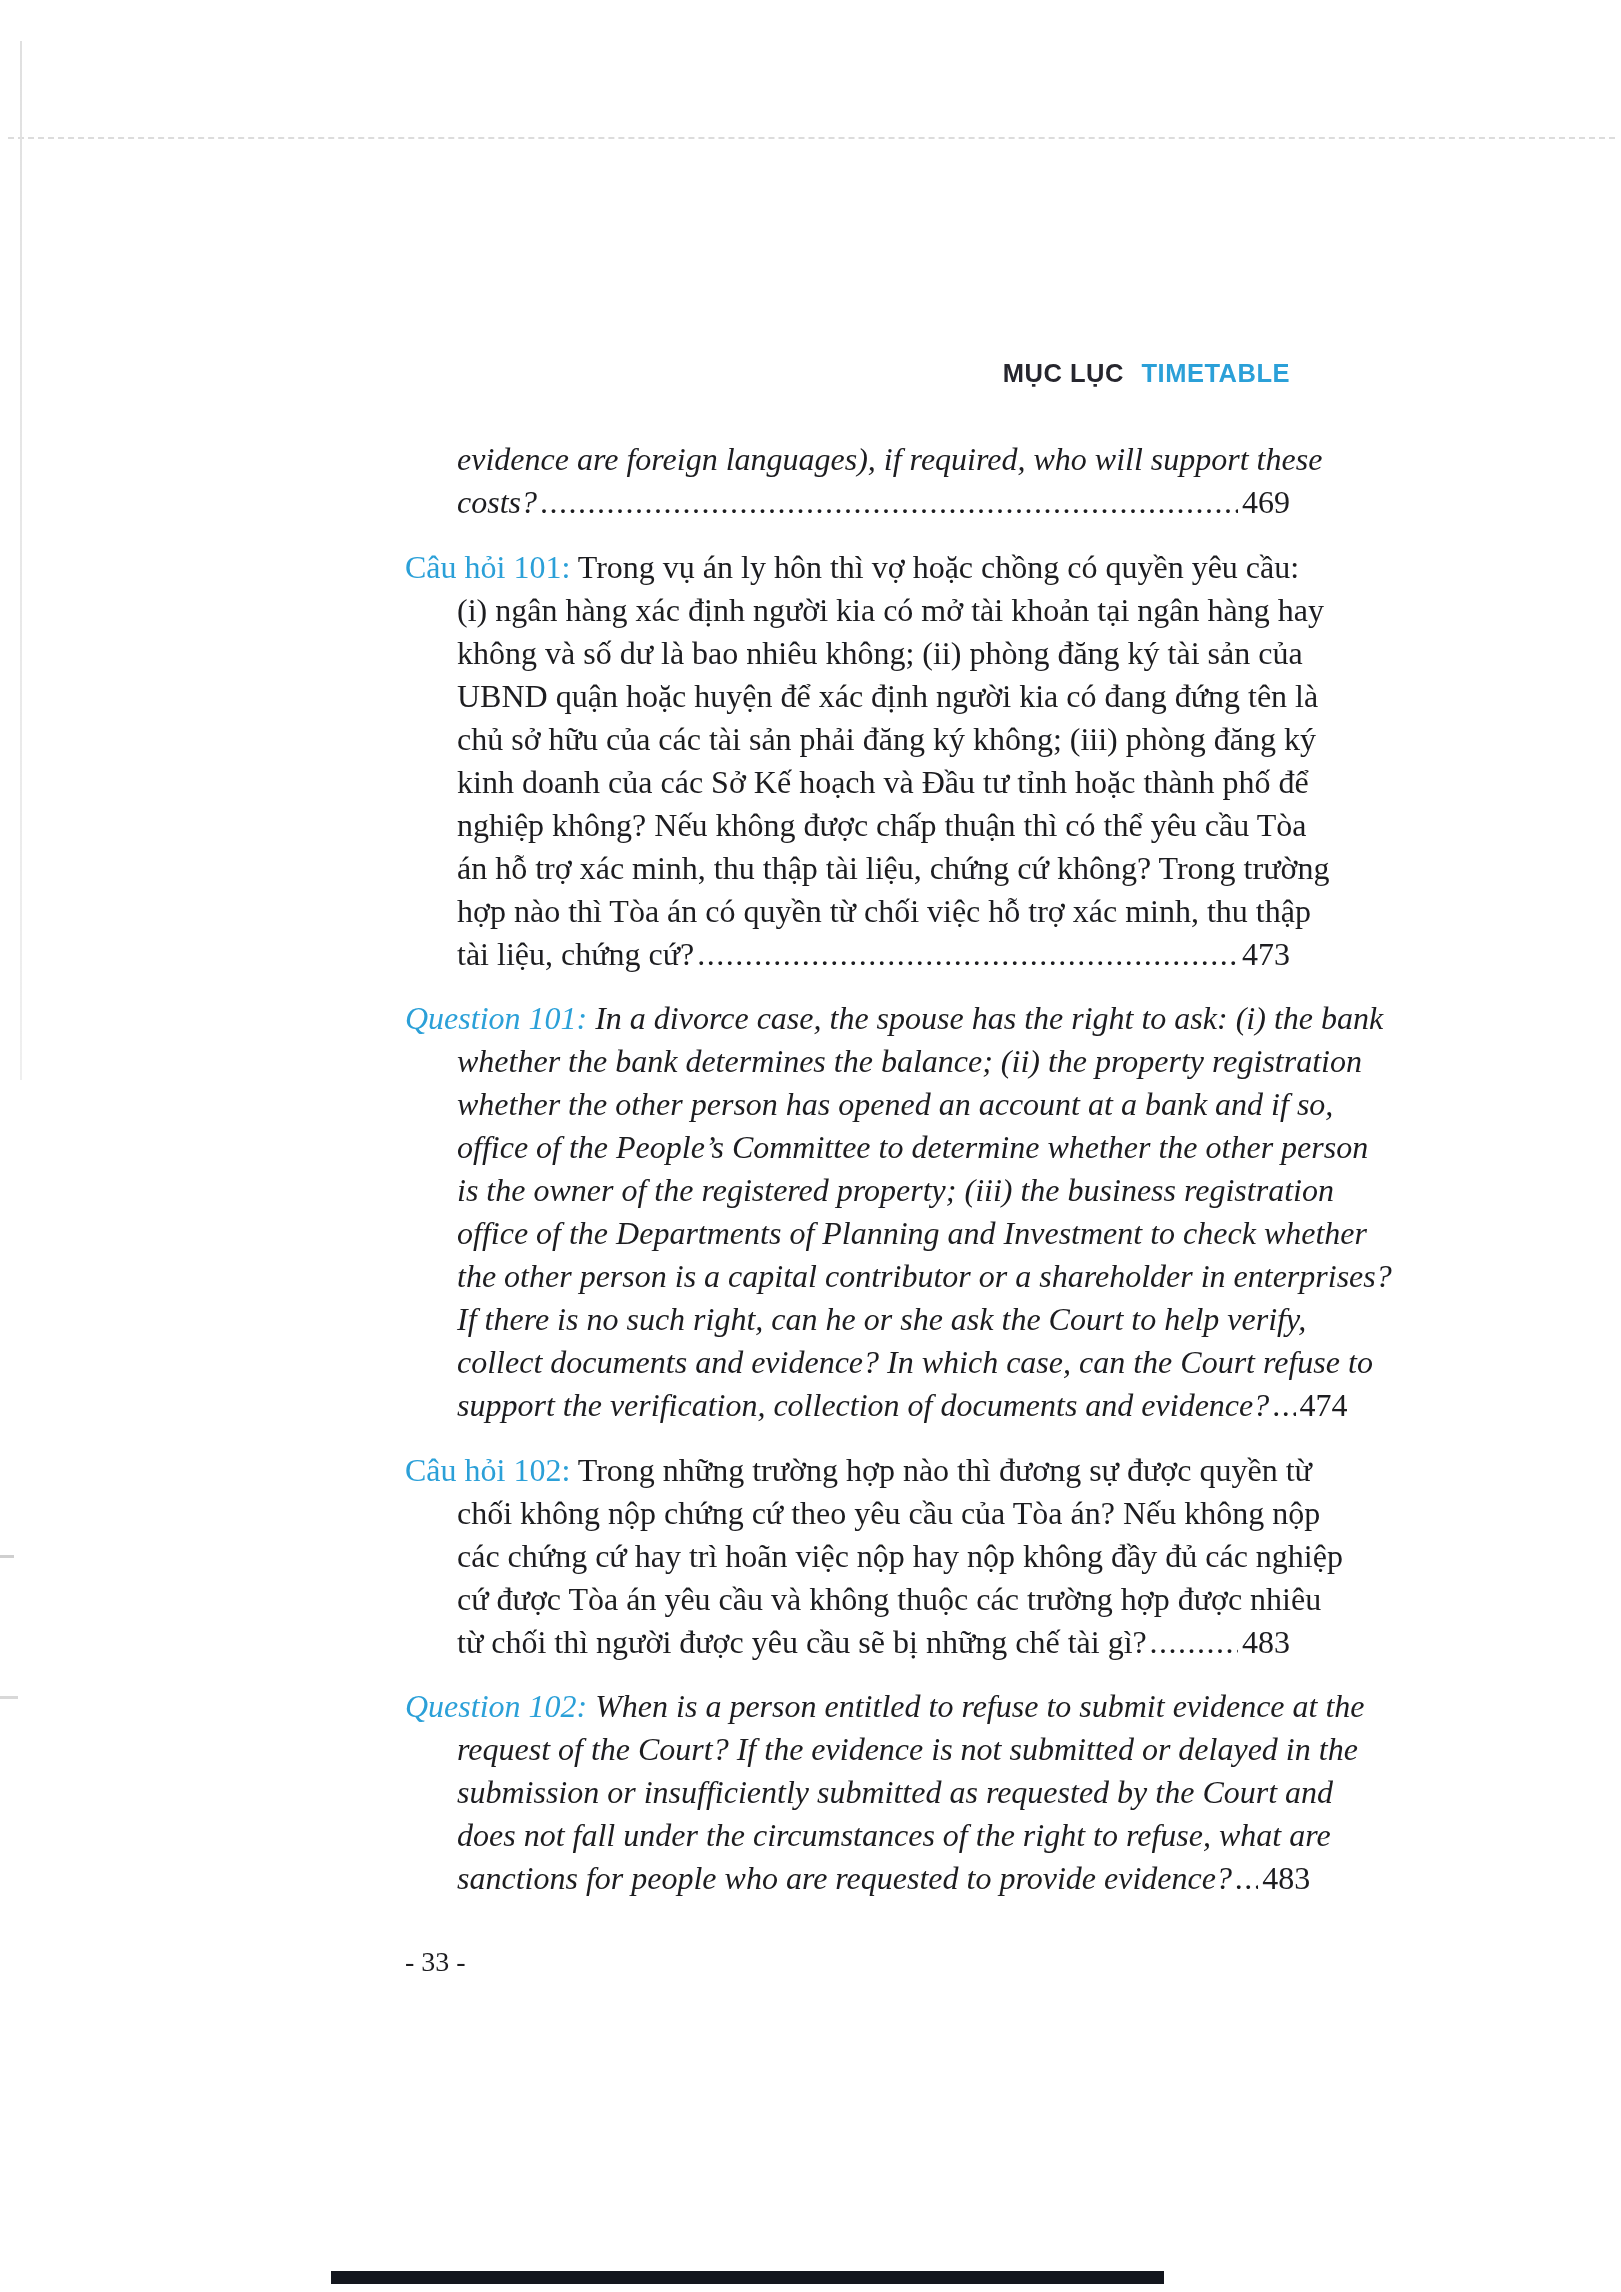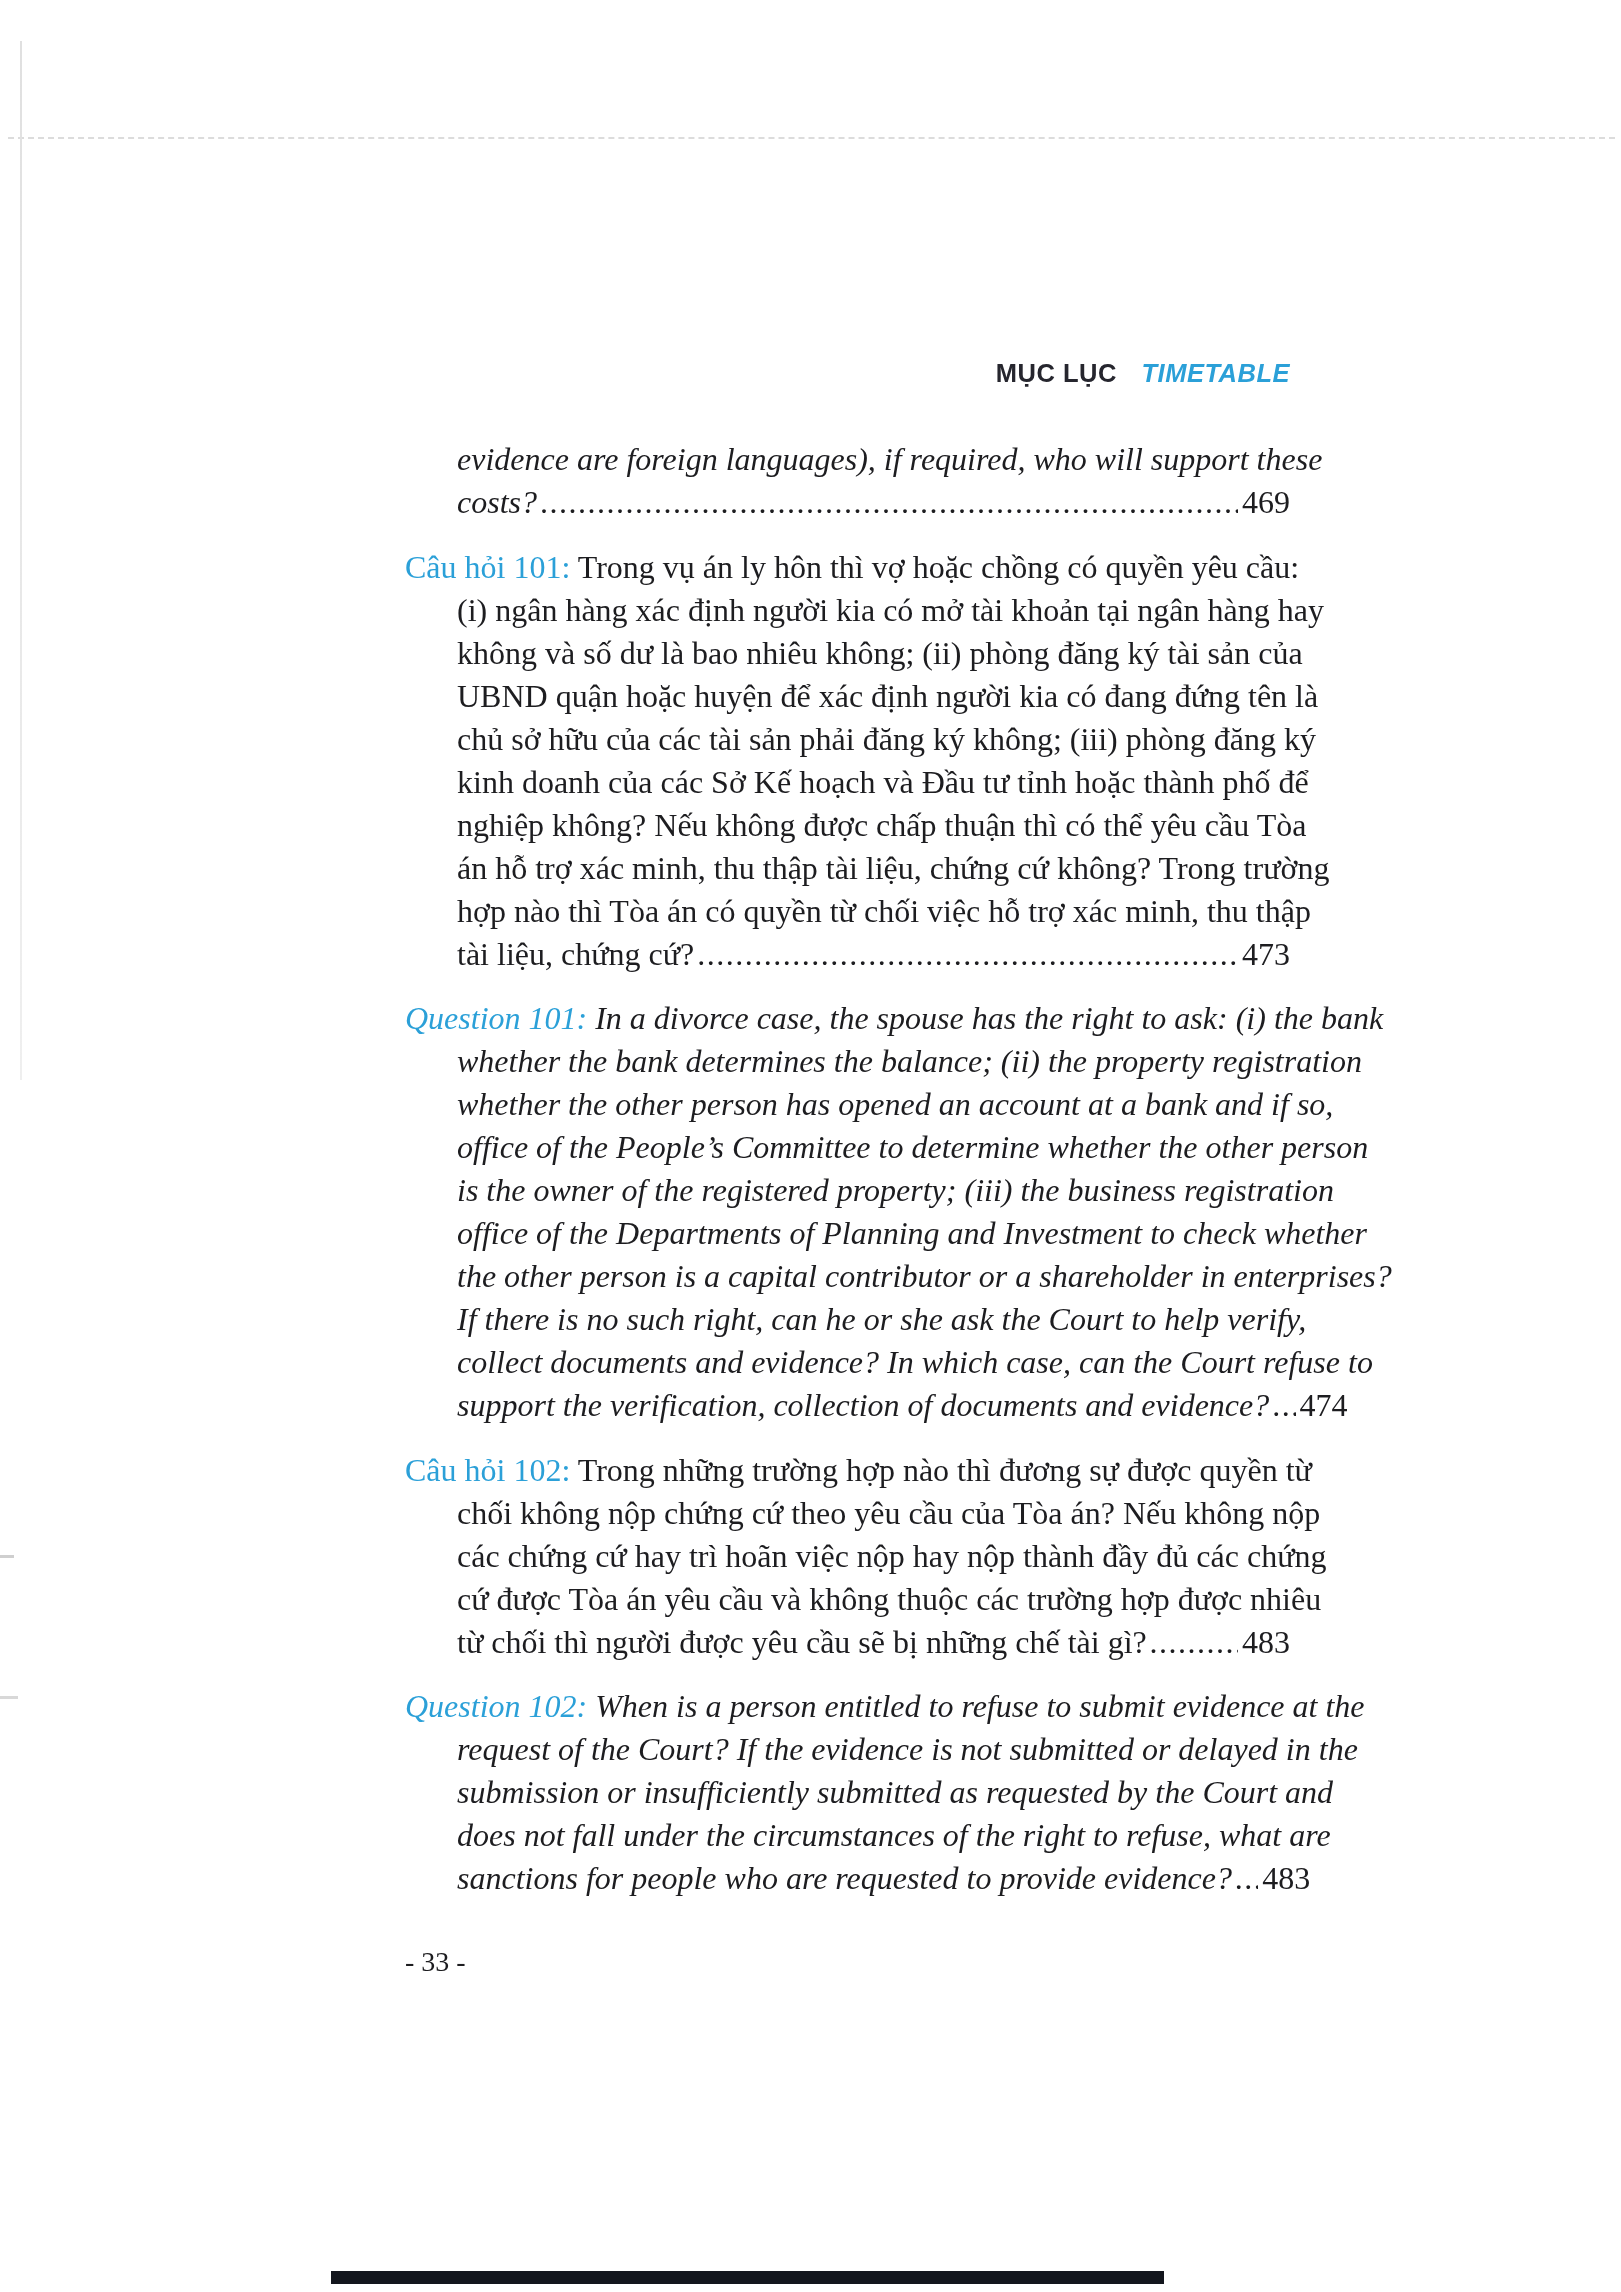--- a/index.html
+++ b/index.html
@@ -26,21 +26,21 @@
     left: 405px;
     width: 885px;
     text-align: right;
     font-family: "Liberation Sans", "DejaVu Sans", sans-serif;
     font-weight: bold;
     font-size: 25.5px;
     letter-spacing: 0.5px;
     white-space: nowrap;
   }
   .header-vi { color: #26262e; }
-  .header-en { color: var(--accent-blue); font-style: italic; margin-left: 17px; }
+  .header-en { color: var(--accent-blue); margin-left: 10px; }
 
   
   .toc {
     position: absolute;
     top: 438px;
     left: 405px;
     width: 885px;
     font-size: 32px;
     line-height: 43px;
   }
@@ -140,21 +140,21 @@
       <div class="toc-line">collect documents and evidence? In which case, can the Court refuse to</div>
       <div class="toc-line last">
         <span class="tail">support the verification, collection of documents and evidence?</span>
         <span class="leader">............................................................................................................................................................................................................................</span>
         <span class="pagenum">474</span>
       </div>
     </div>
     <div class="toc-entry">
       <div class="toc-line labeled"><span class="toc-label">Câu hỏi 102:</span> Trong những trường hợp nào thì đương sự được quyền từ</div>
       <div class="toc-line">chối không nộp chứng cứ theo yêu cầu của Tòa án? Nếu không nộp</div>
-      <div class="toc-line">các chứng cứ hay trì hoãn việc nộp hay nộp thành đầy đủ các chứng</div>
+      <div class="toc-line">các chứng cứ hay trì hoãn việc nộp hay nộp không đầy đủ các nghiệp</div>
       <div class="toc-line">cứ được Tòa án yêu cầu và không thuộc các trường hợp được nhiêu</div>
       <div class="toc-line last">
         <span class="tail">từ chối thì người được yêu cầu sẽ bị những chế tài gì?</span>
         <span class="leader">............................................................................................................................................................................................................................</span>
         <span class="pagenum">483</span>
       </div>
     </div>
     <div class="toc-entry italic">
       <div class="toc-line labeled"><span class="toc-label">Question 102:</span> When is a person entitled to refuse to submit evidence at the</div>
       <div class="toc-line">request of the Court? If the evidence is not submitted or delayed in the</div>

